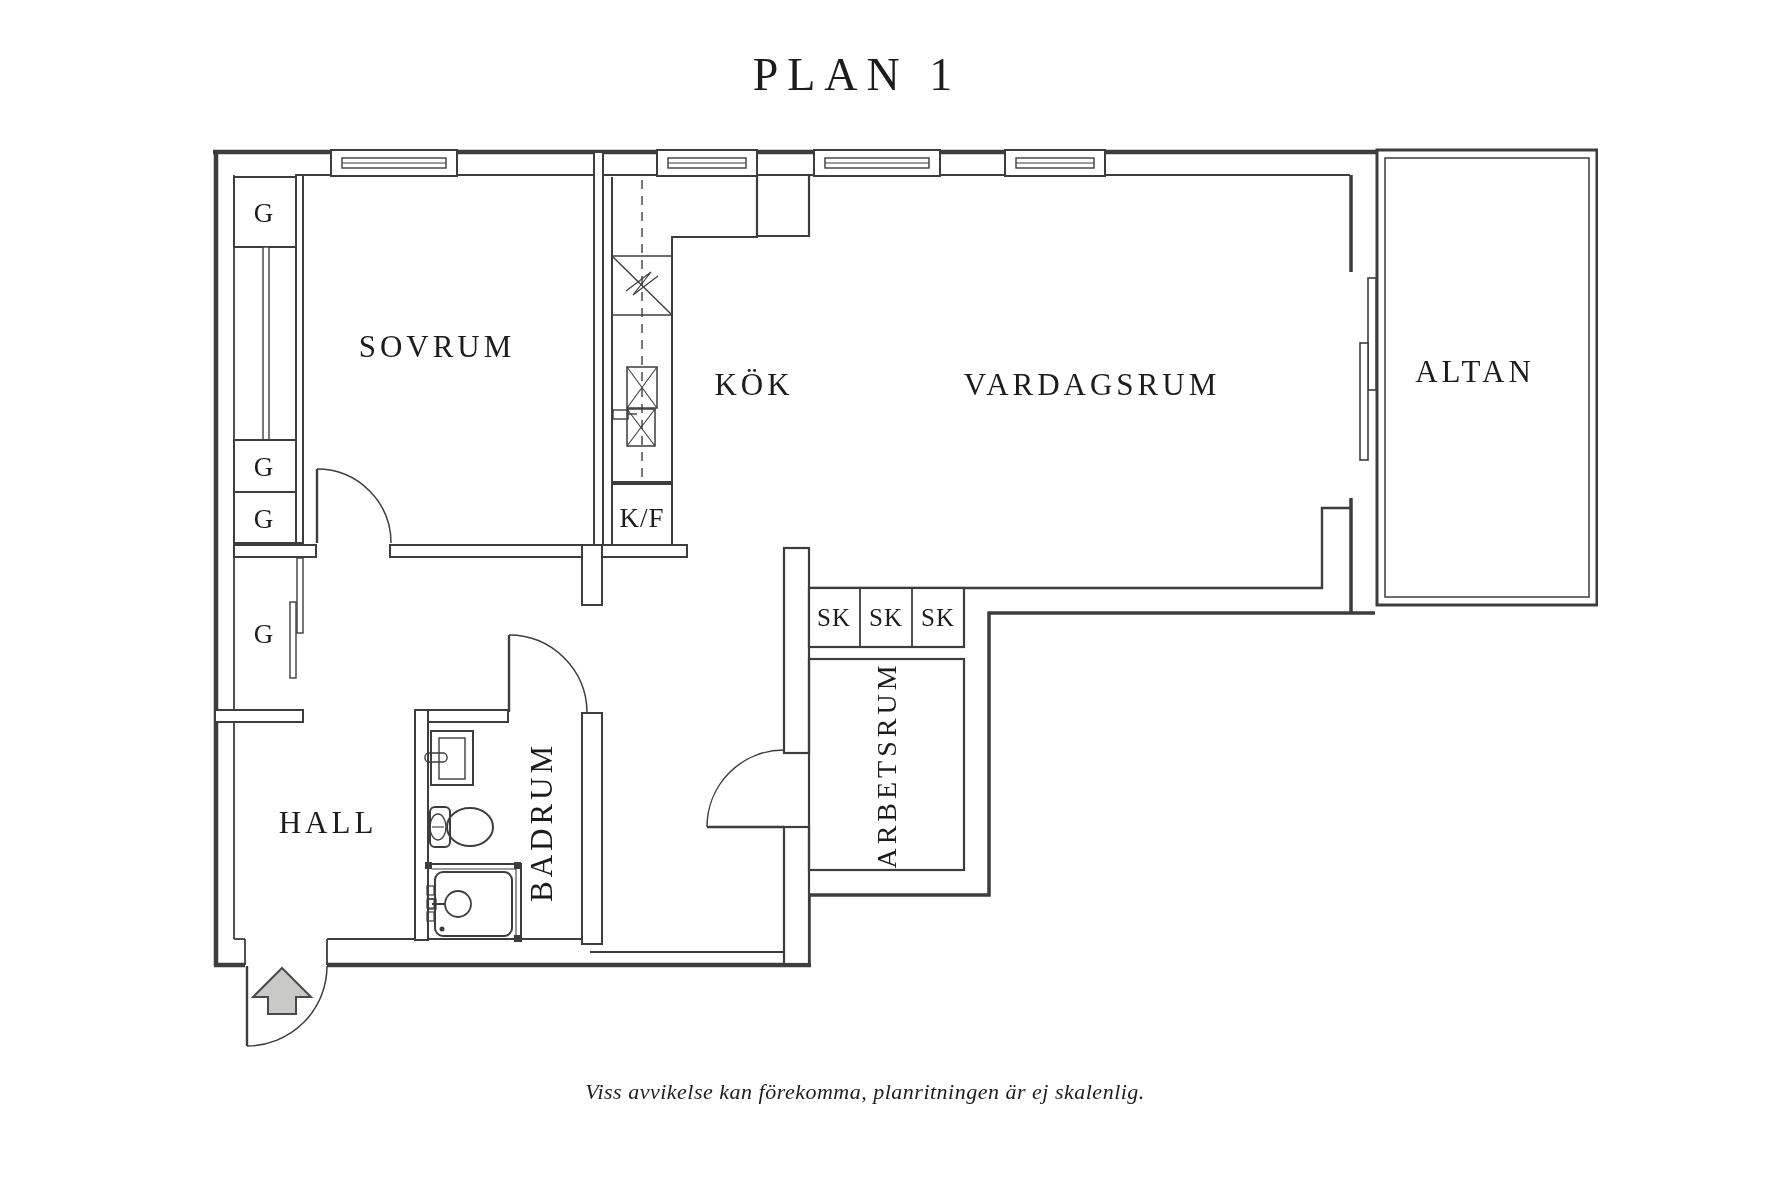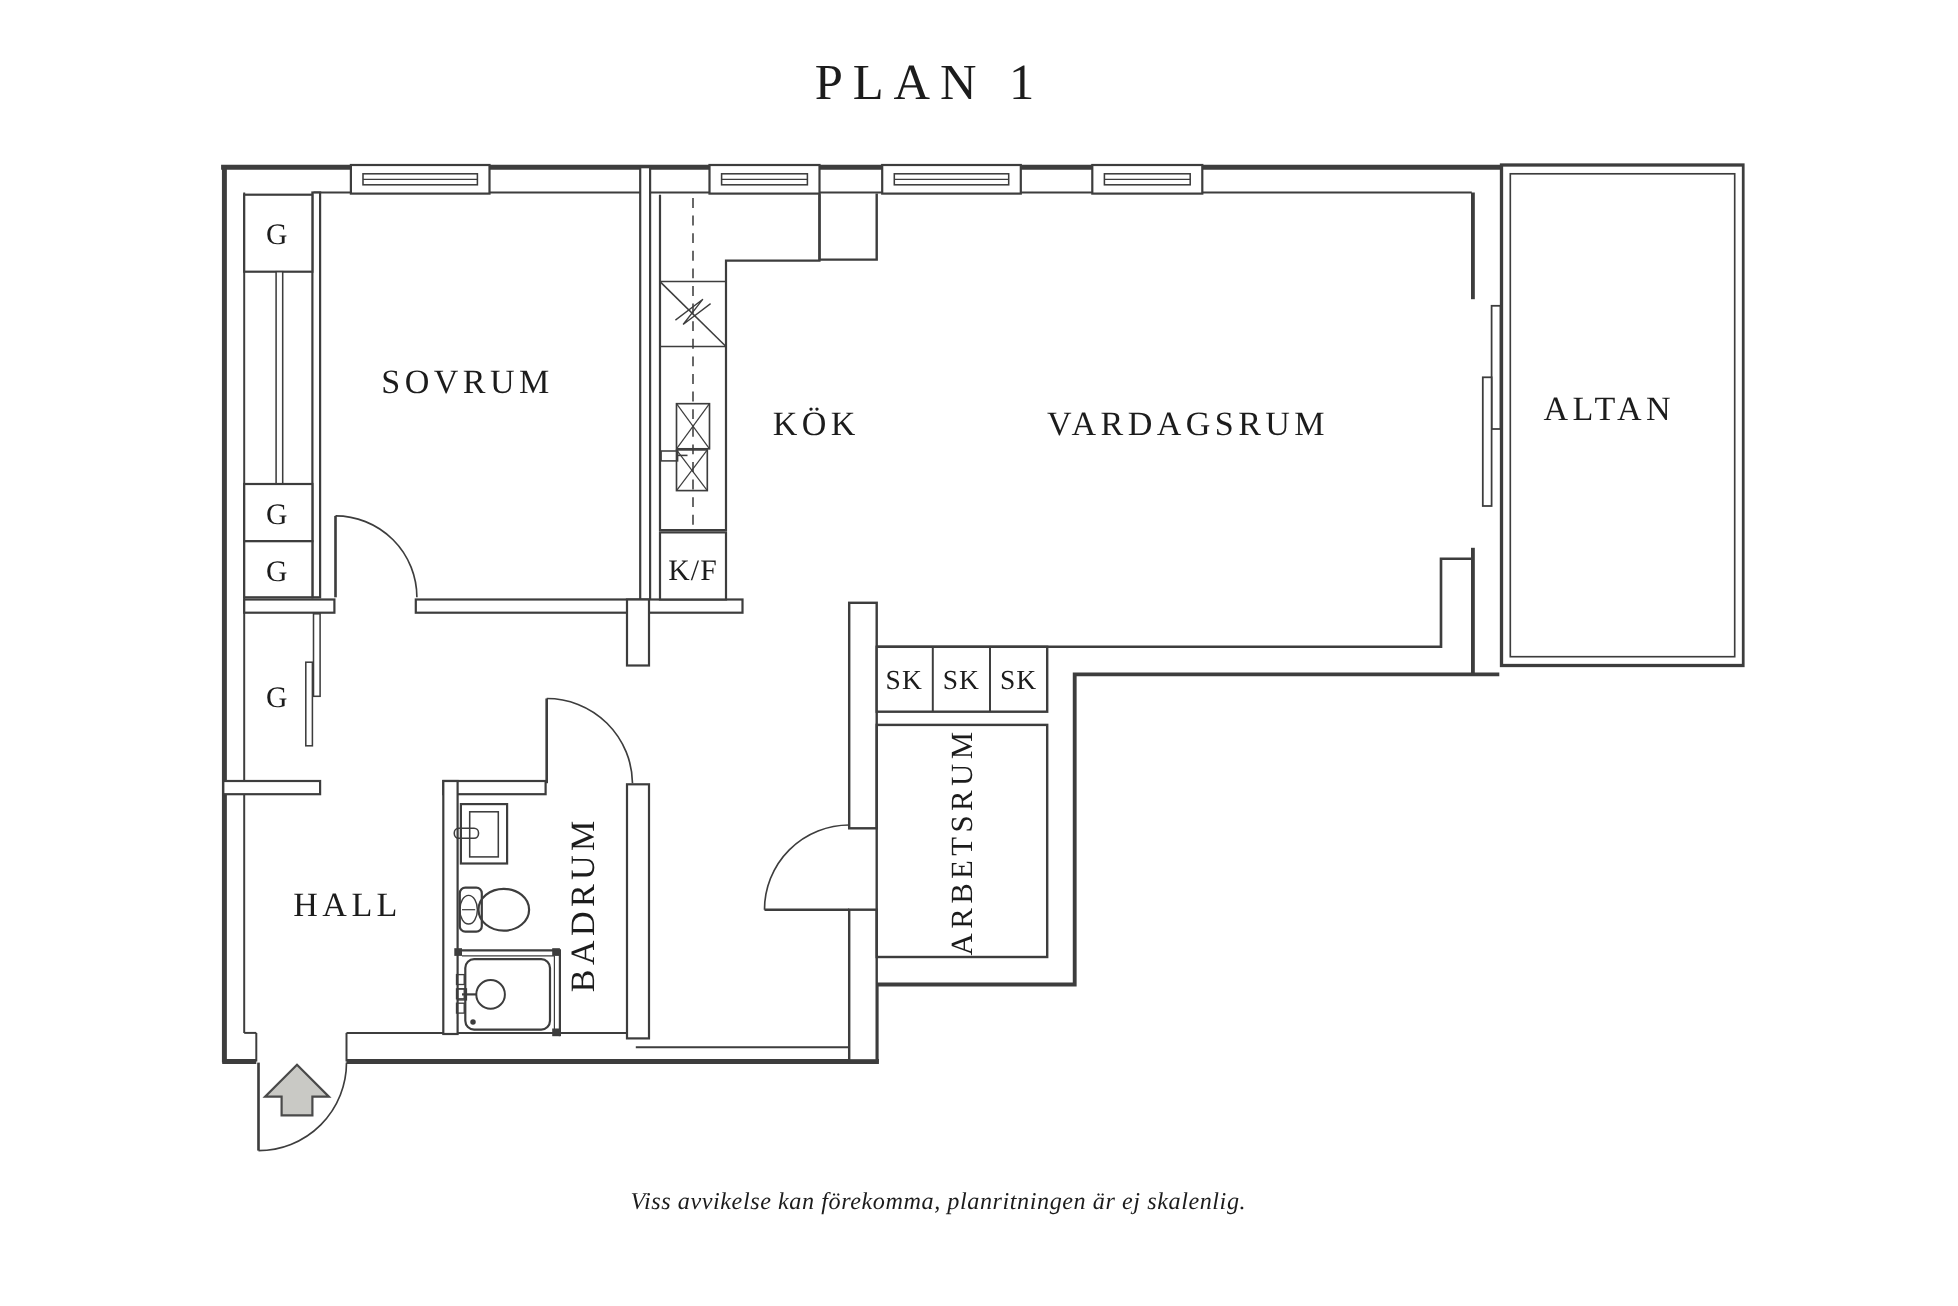--- a/index.html
+++ b/index.html
@@ -1,16 +1,16 @@
 <!DOCTYPE html>
 <html><head>
 <meta charset="utf-8">
 <style>
   html,body{margin:0;padding:0;background:#ffffff;}
-  .stage{position:relative;width:1586px;height:1187px;background:#ffffff;overflow:hidden;}
+  .stage{position:relative;width:1586px;height:1187px;background:#ffffff;overflow:hidden;margin-left:12px;}
   svg{position:absolute;top:0;left:0;}
   text{font-family:"Liberation Serif","DejaVu Serif",serif;fill:#1c1c1c;}
   .room-label{font-size:31px;letter-spacing:4px;}
   .small-label{font-size:27px;letter-spacing:1px;}
   .sk-label{font-size:25px;letter-spacing:1px;}
   .title-label{font-size:46px;letter-spacing:9px;}
   .disclaimer-label{font-size:22px;font-style:italic;letter-spacing:0.5px;}
   .w{stroke:#3d3d3d;fill:none;}
   .wfill{stroke:#3d3d3d;fill:#ffffff;}
 </style>

